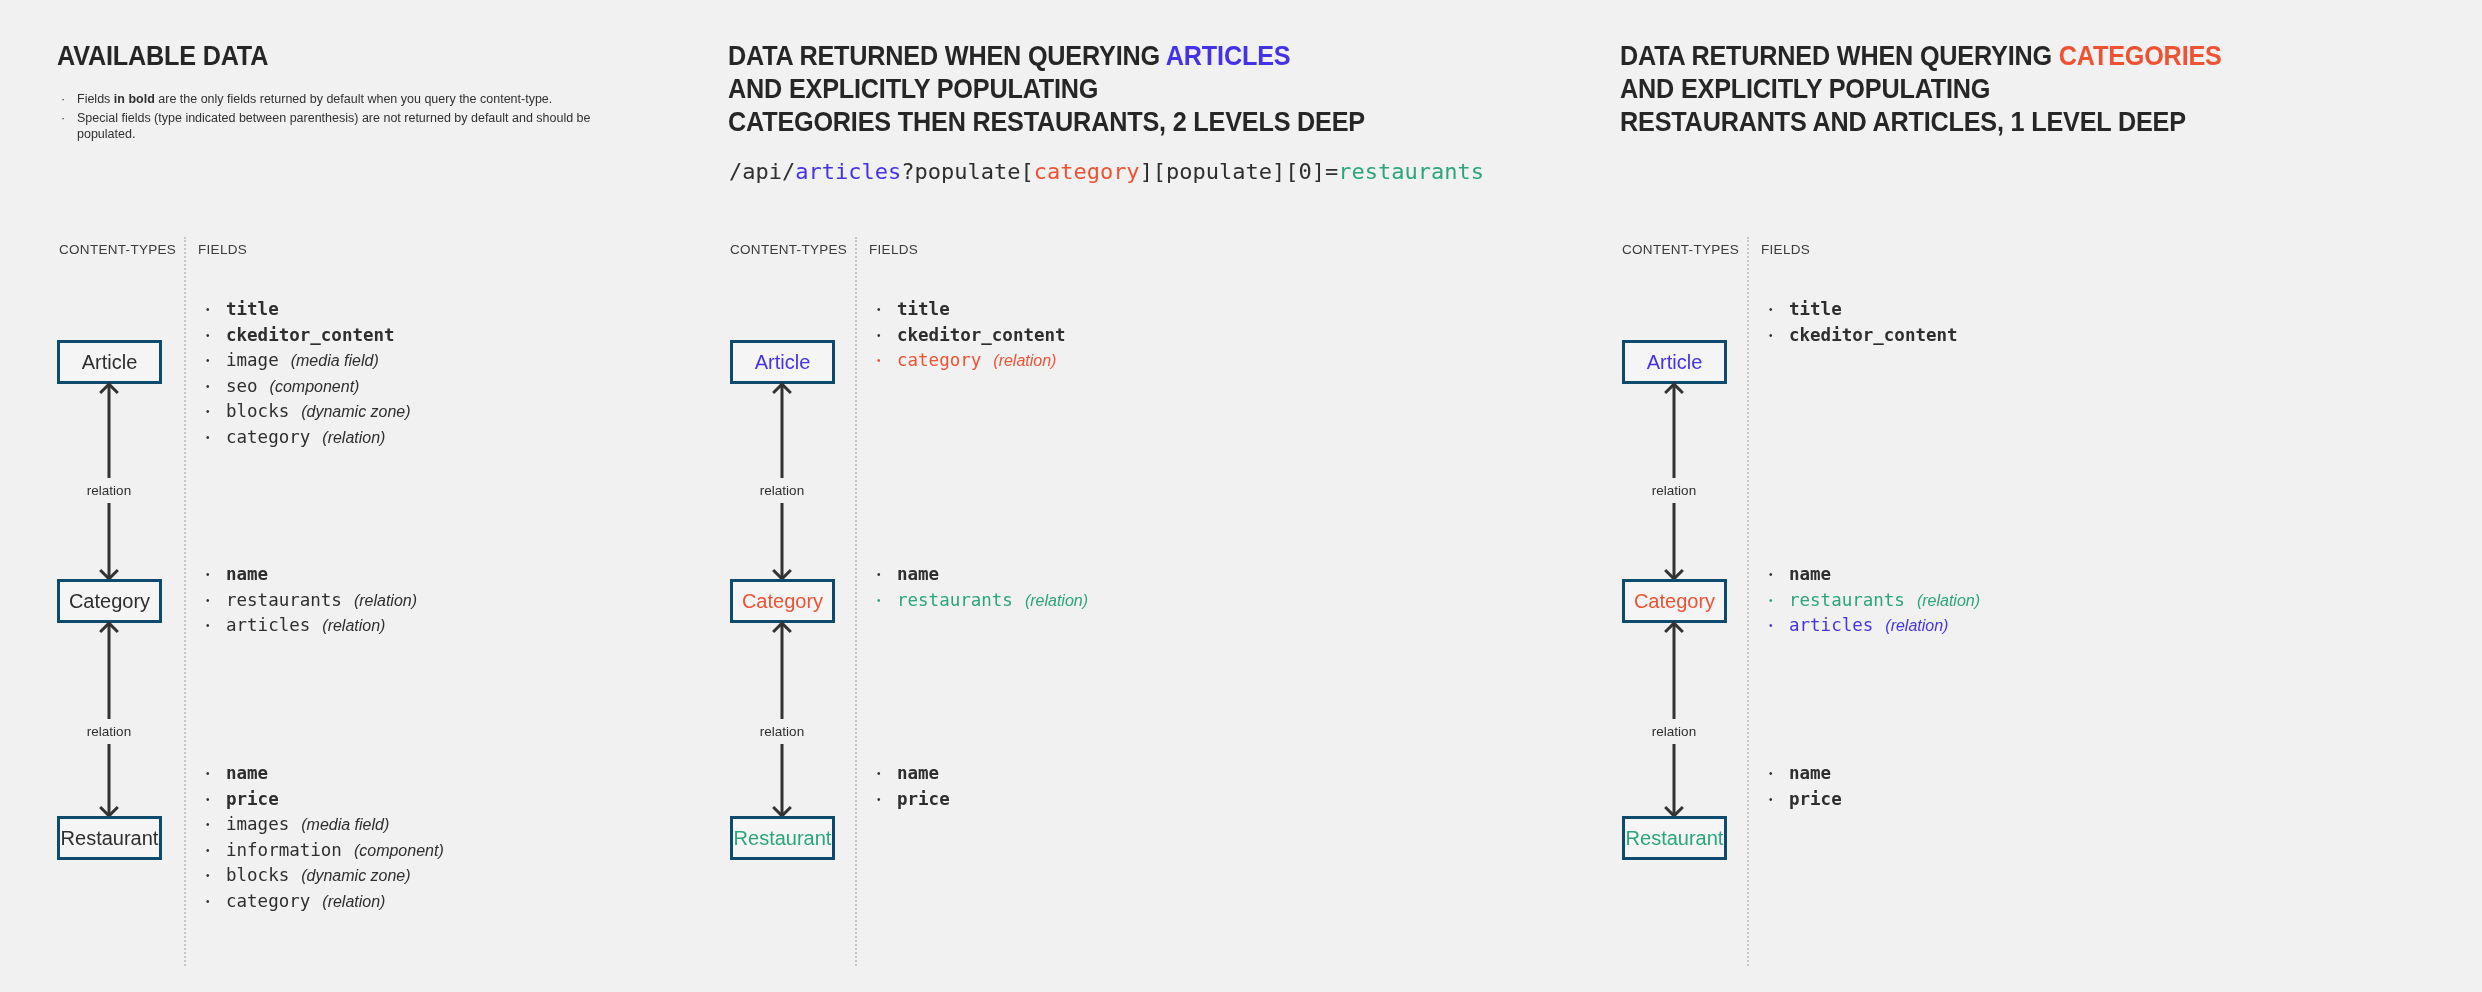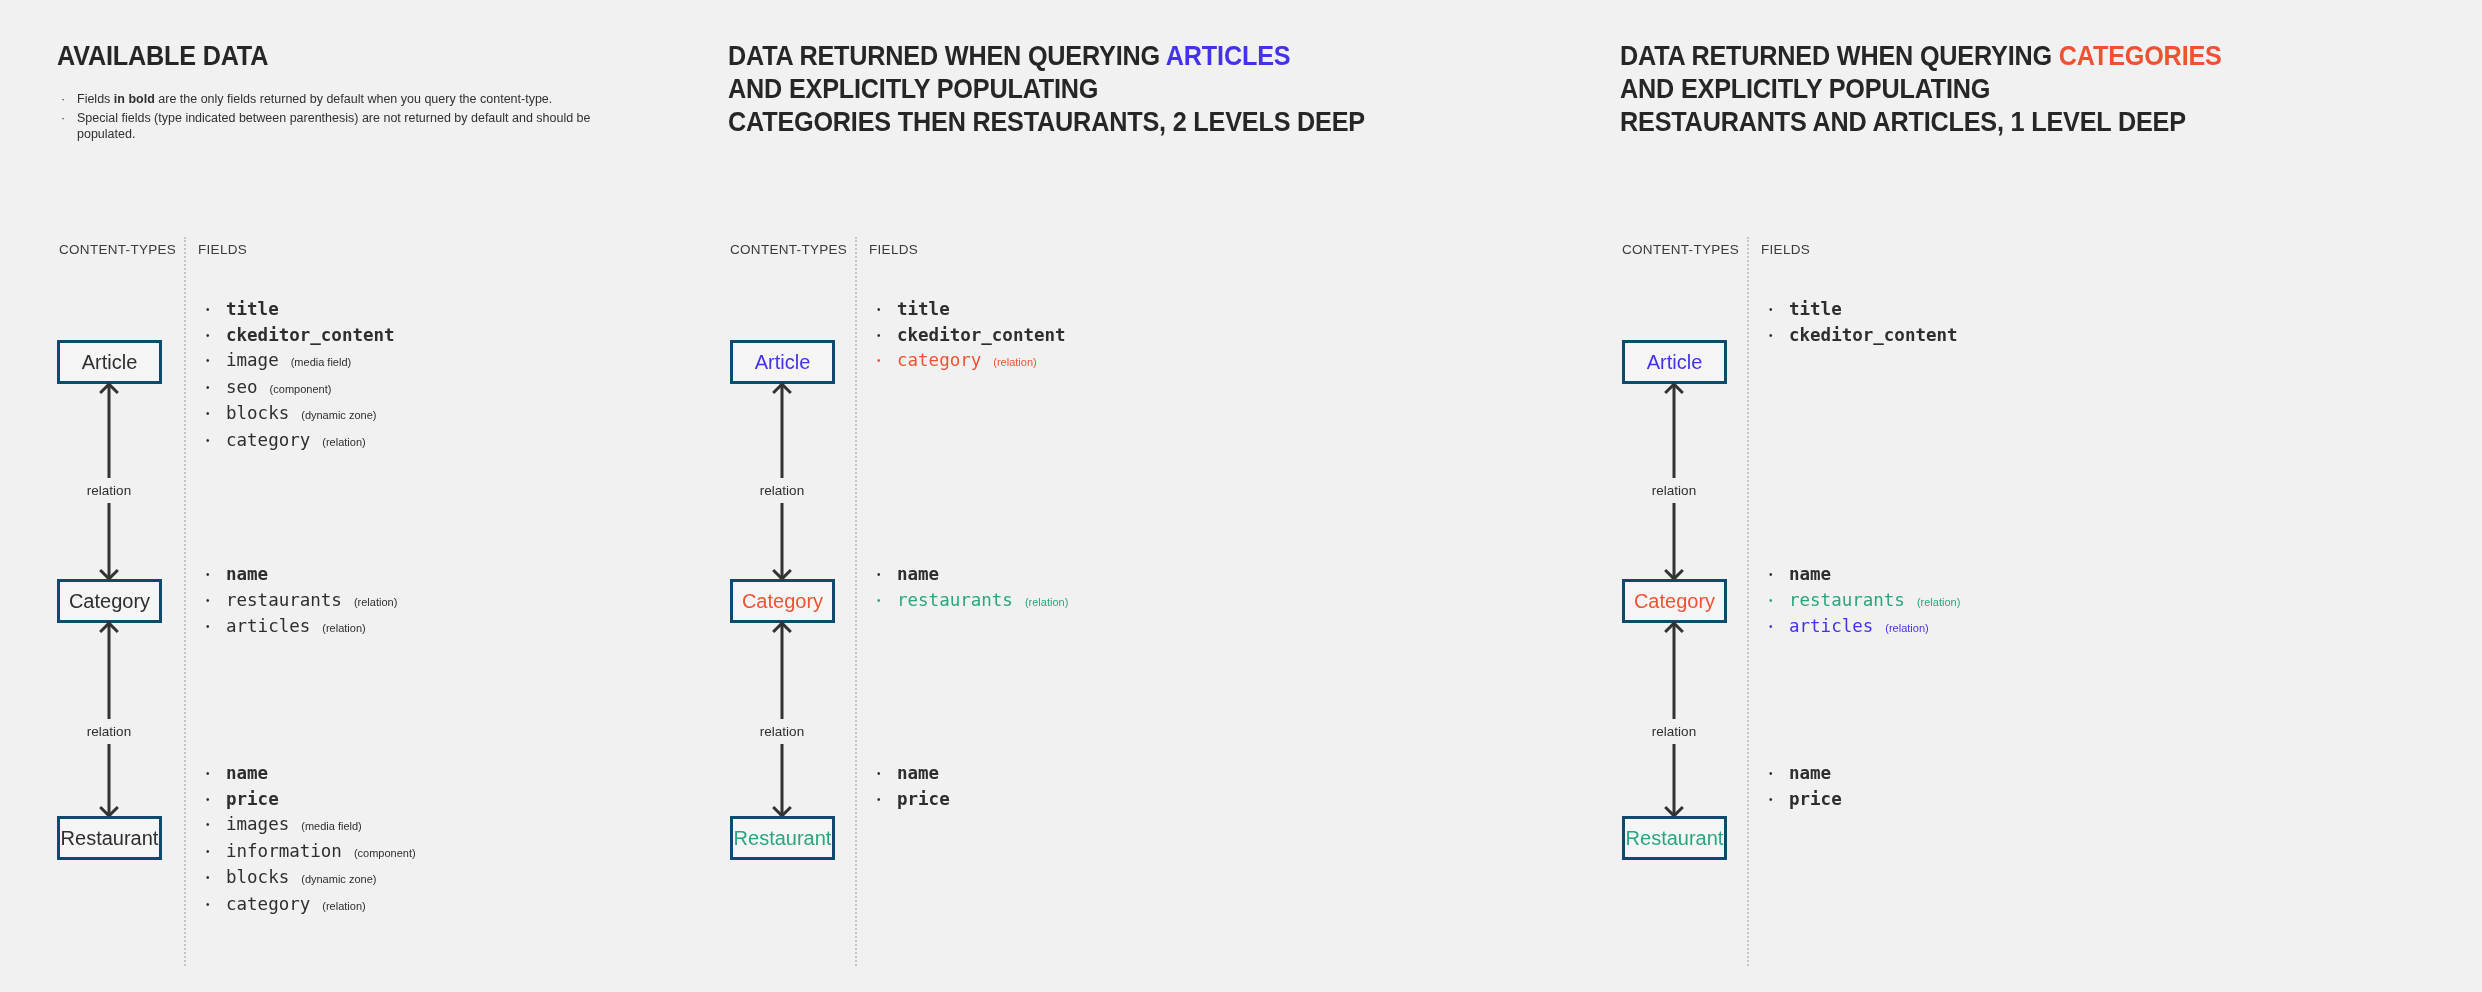--- a/index.html
+++ b/index.html
@@ -73,21 +73,21 @@
 
   
   .fgroup { position:absolute; left:149px; margin:0; padding:0; list-style:none; }
   .g-article    { top:288px; }
   .g-category   { top:553px; }
   .g-restaurant { top:752px; }
   .fgroup li { line-height:24.5px; white-space:nowrap; }
   .fgroup li::before { content:"\2022"; font-size:10px; display:inline-block; width:20px; vertical-align:2px; }
   .fname { font-family:"DejaVu Sans Mono", monospace; font-size:17.5px; }
   li.b .fname { font-weight:bold; }
-  .ftype { font-size:11px; margin-left:12px; }
+  .ftype { font-size:16px; margin-left:12px;font-style:italic; }
   .ftype:empty { display:none; }
 </style>
 </head>
 <body>
 
 <div class="canvas">
 
   <div class="column col-1">
     <div class="col-title">
       <span>AVAILABLE DATA</span>
@@ -153,20 +153,23 @@
     </ul>
   </div>
 
   <div class="column col-2">
     <div class="col-title">
       <div><span>DATA RETURNED WHEN QUERYING </span><span class="c-blue">ARTICLES</span></div>
       <div>AND EXPLICITLY POPULATING</div>
       <div>CATEGORIES THEN RESTAURANTS, 2 LEVELS DEEP</div>
     </div>
 
+    <div class="api">
+      <span class="c-dark">/api/</span><span class="c-blue">articles</span><span class="c-dark">?populate[</span><span class="c-red">category</span><span class="c-dark">][populate][0]=</span><span class="c-green">restaurants</span>
+    </div>
 
     <div class="sec-label ct">CONTENT-TYPES</div>
     <div class="sec-label f">FIELDS</div>
     <div class="divider"></div>
 
     <div class="ct-box bx-article">
       <span class="c-blue">Article</span>
     </div>
     <div class="connector cn1">
       <div class="line"></div>

